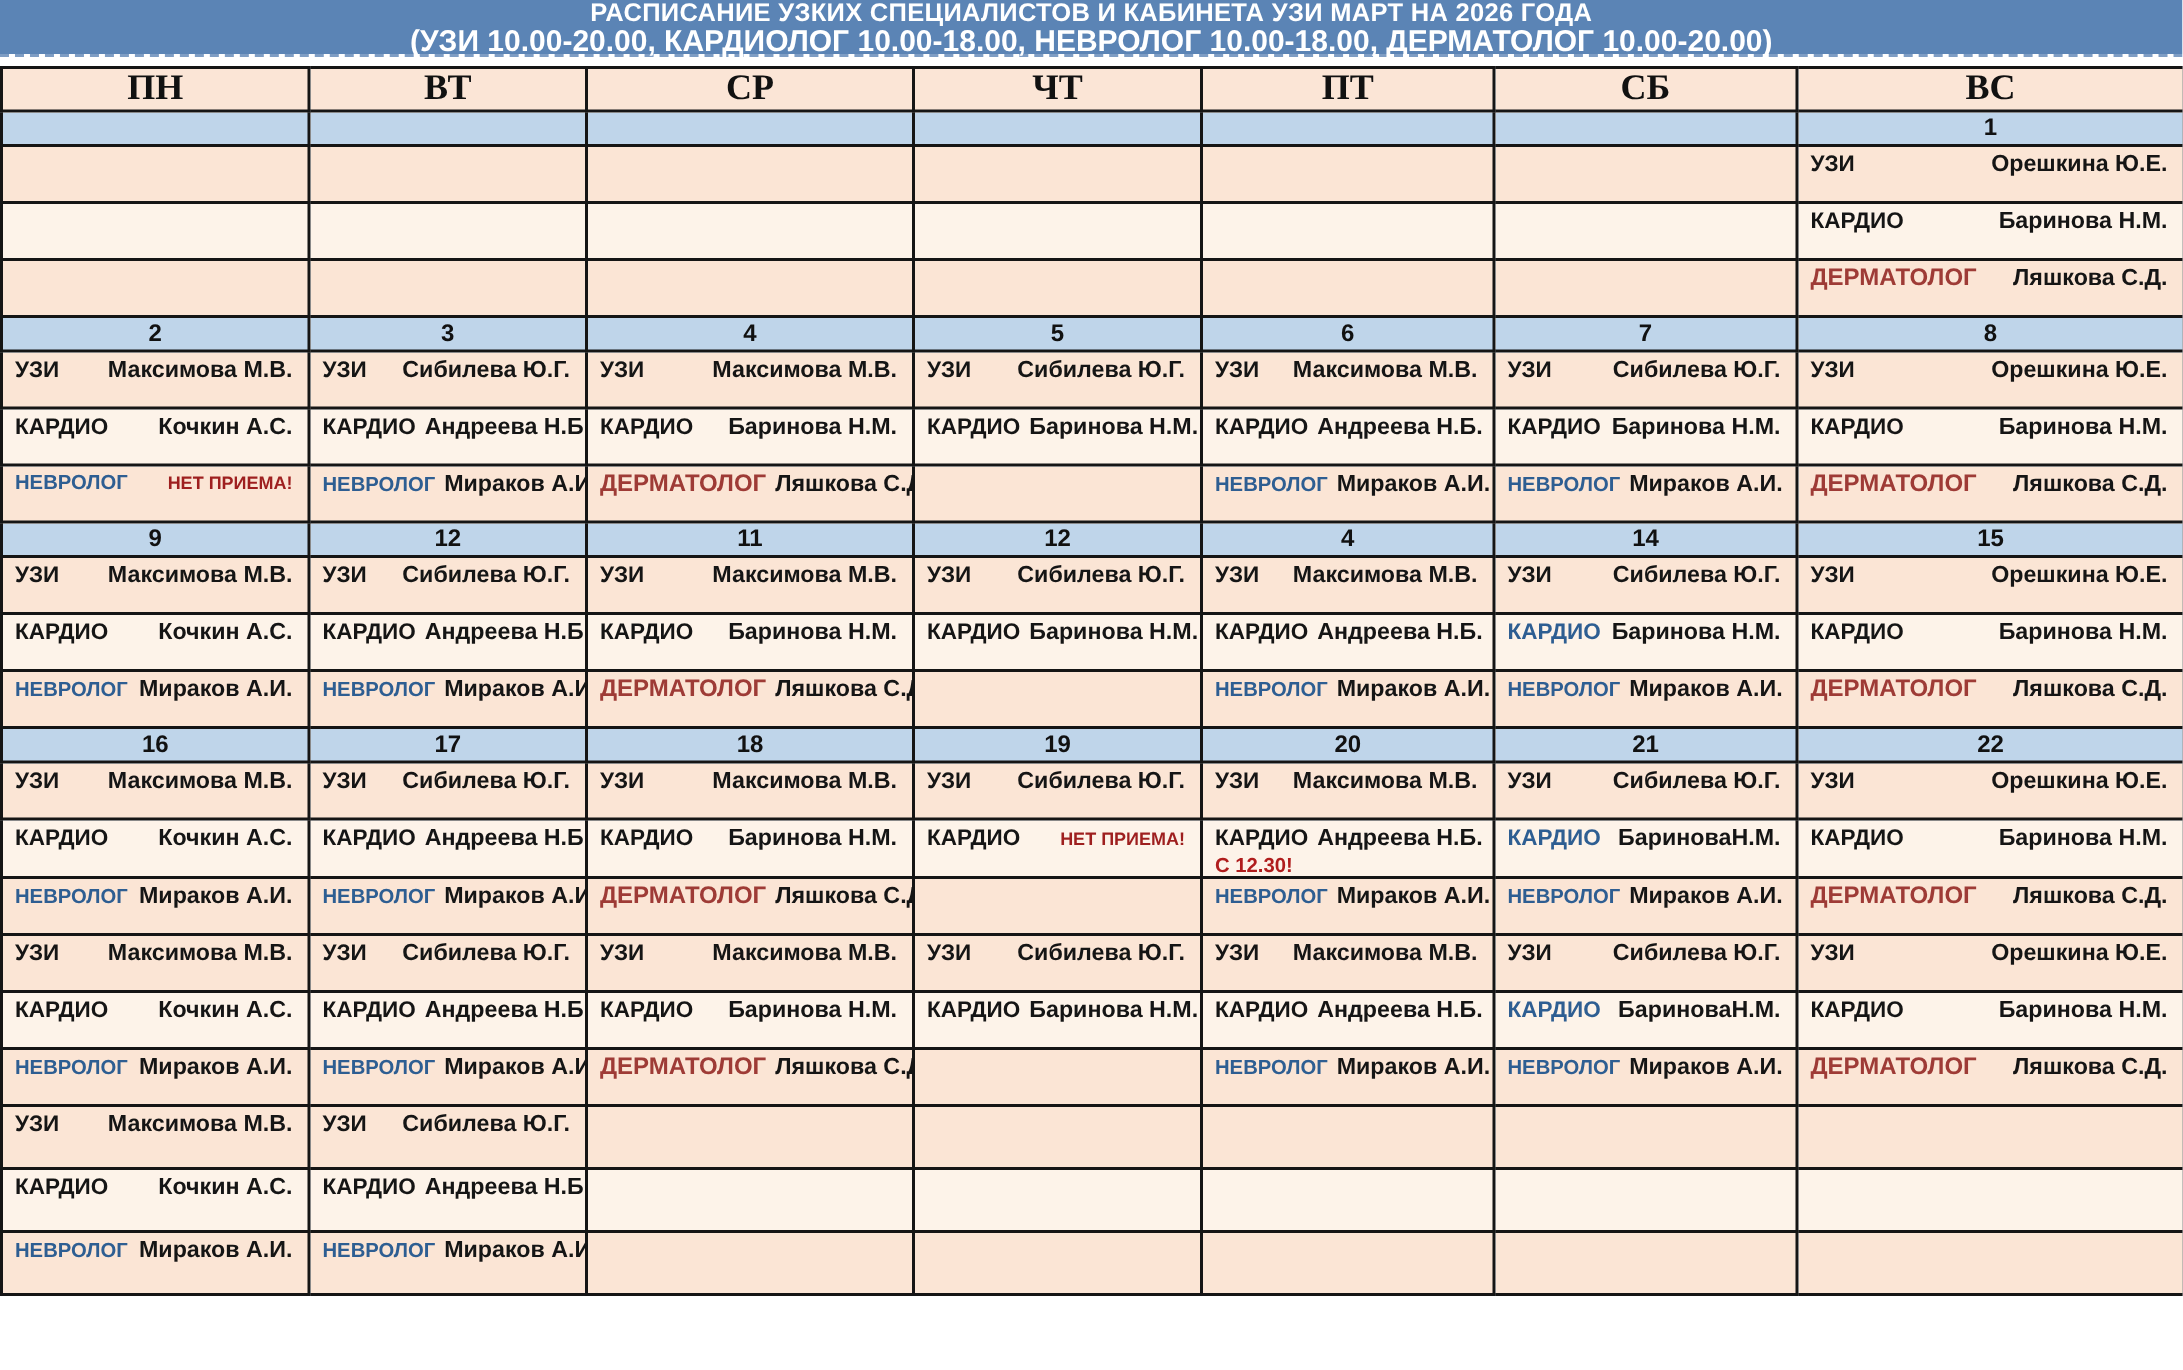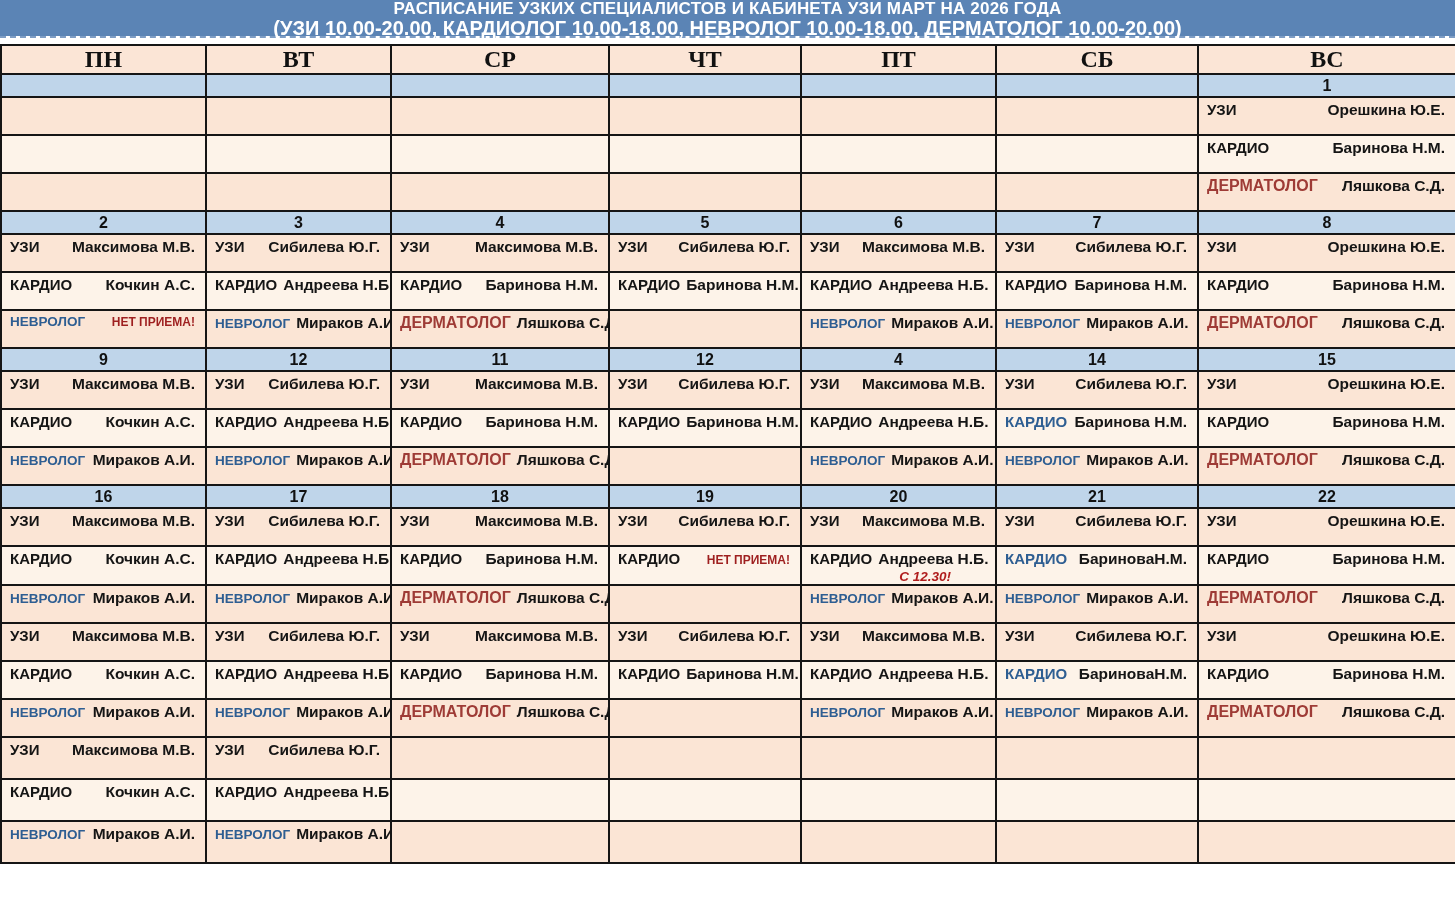--- a/index.html
+++ b/index.html
@@ -66,27 +66,26 @@
     font-size: 15px; font-weight: 700; color: #151515; white-space: nowrap;
     flex-shrink: 0; padding-right: 6px;
   }
   .spec-blue    { color: var(--blue, #2e5e92); }
   .spec-darkred { color: var(--darkred, #9e3b36); }
   .spec-sm { font-size: 13.5px; }
   .spec-md { font-size: 16px; }
   .docname { font-size: 15.5px; font-weight: 700; color: #151515; white-space: nowrap; }
   .name-darkred { color: var(--alert, #9e1f1f); font-size: 12px; }
   .note {
-    text-align: right;
+    text-align: left;
     padding-right: 34px;
     color: var(--note, #b01d1d);
     font-weight: 700;
     font-size: 13.5px;
     margin-top: 1px;
-    font-style: italic;
   }
 </style>
 </head>
 <body>
 
 <div class="title-bar">
   <div class="title-line1">РАСПИСАНИЕ УЗКИХ СПЕЦИАЛИСТОВ И КАБИНЕТА УЗИ МАРТ  НА 2026 ГОДА</div>
   <div class="title-line2">(УЗИ 10.00-20.00, КАРДИОЛОГ 10.00-18.00, НЕВРОЛОГ 10.00-18.00, ДЕРМАТОЛОГ 10.00-20.00)</div>
 </div>
 <div class="dash-strip"></div>

